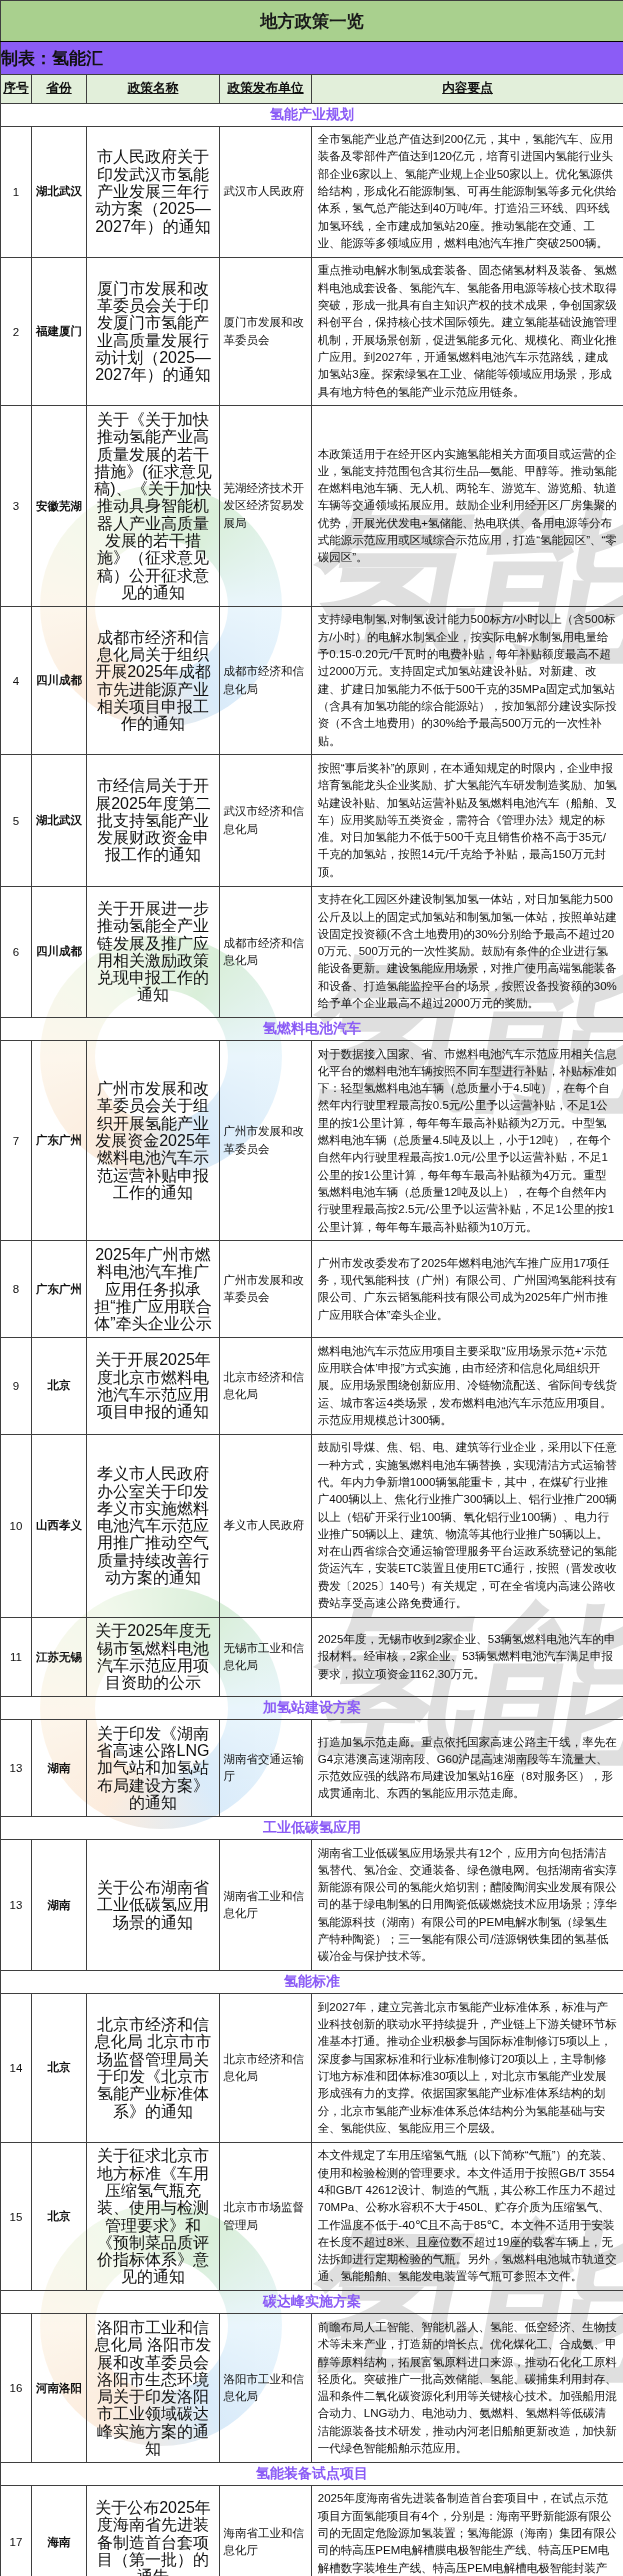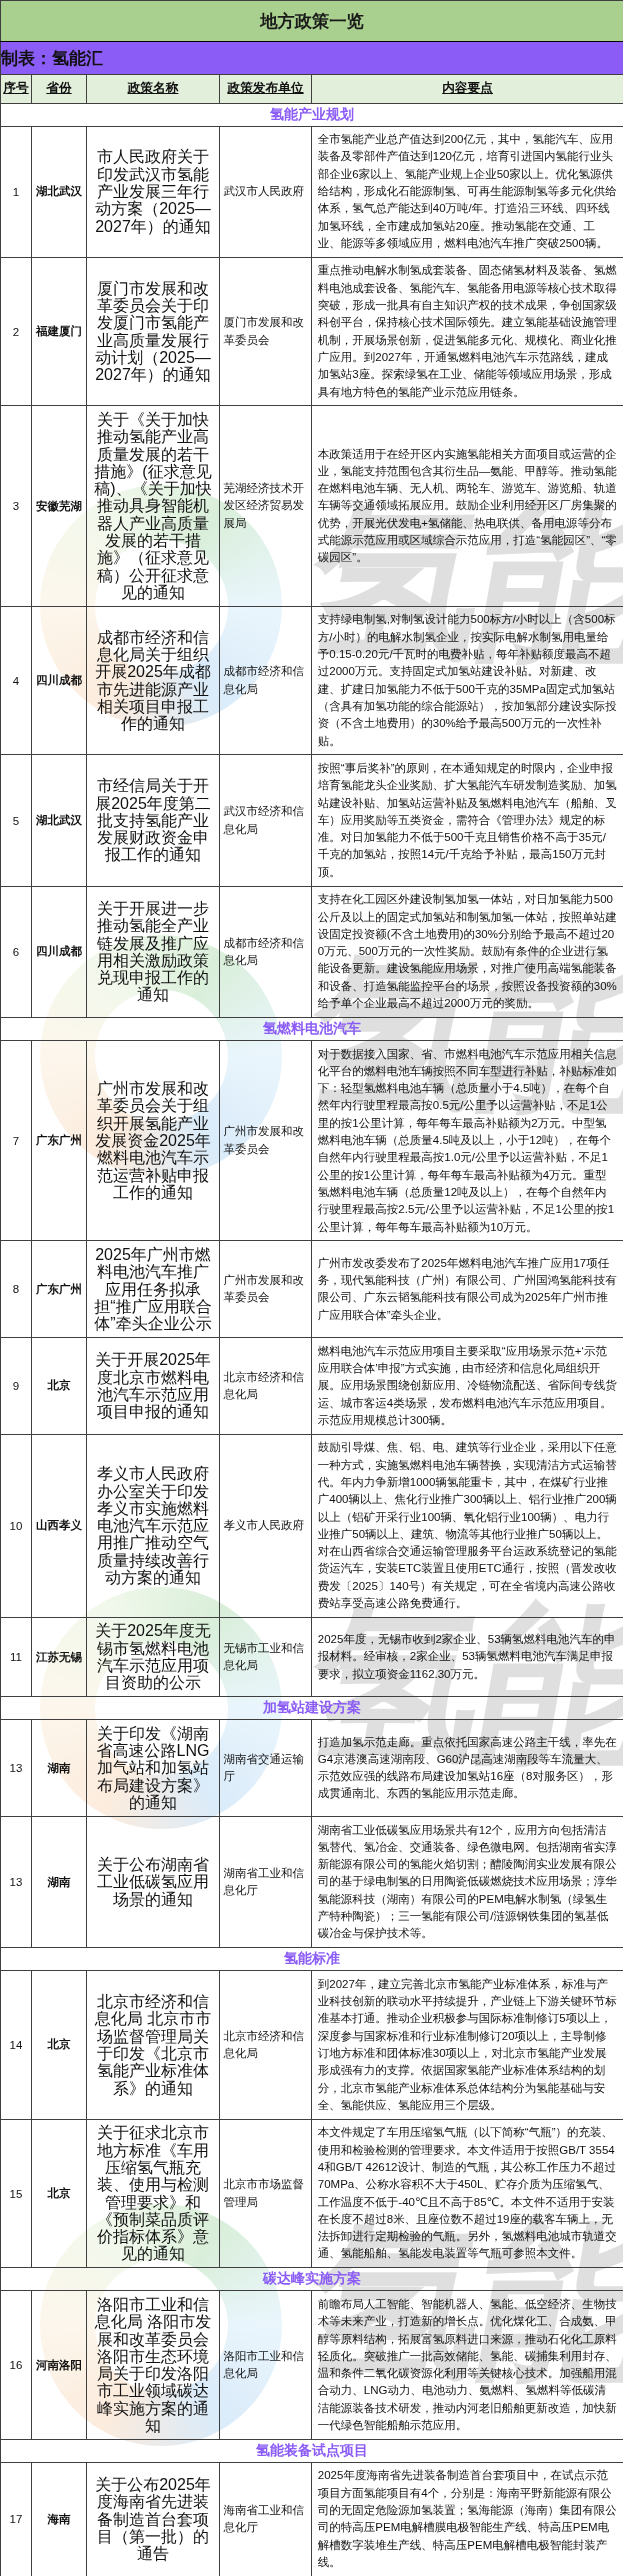--- a/index.html
+++ b/index.html
@@ -196,20 +196,23 @@
           <tr class="section-row">
             <td colspan="5">加氢站建设方案</td>
           </tr>
           <tr>
             <td class="c-no">13</td>
             <td class="c-prov">湖南</td>
             <td class="c-name">关于印发《湖南省高速公路LNG加气站和加氢站布局建设方案》的通知</td>
             <td class="c-agency">湖南省交通运输厅</td>
             <td class="c-content">打造加氢示范走廊。重点依托国家高速公路主干线，率先在G4京港澳高速湖南段、G60沪昆高速湖南段等车流量大、示范效应强的线路布局建设加氢站16座（8对服务区），形成贯通南北、东西的氢能应用示范走廊。</td>
           </tr>
+          <tr class="section-row">
+            <td colspan="5">工业低碳氢应用</td>
+          </tr>
           <tr>
             <td class="c-no">13</td>
             <td class="c-prov">湖南</td>
             <td class="c-name">关于公布湖南省工业低碳氢应用场景的通知</td>
             <td class="c-agency">湖南省工业和信息化厅</td>
             <td class="c-content">湖南省工业低碳氢应用场景共有12个，应用方向包括清洁氢替代、氢冶金、交通装备、绿色微电网。包括湖南省实淳新能源有限公司的氢能火焰切割；醴陵陶润实业发展有限公司的基于绿电制氢的日用陶瓷低碳燃烧技术应用场景；淳华氢能源科技（湖南）有限公司的PEM电解水制氢（绿氢生产特种陶瓷）；三一氢能有限公司/涟源钢铁集团的氢基低碳冶金与保护技术等。</td>
           </tr>
           <tr class="section-row">
             <td colspan="5">氢能标准</td>
           </tr>

